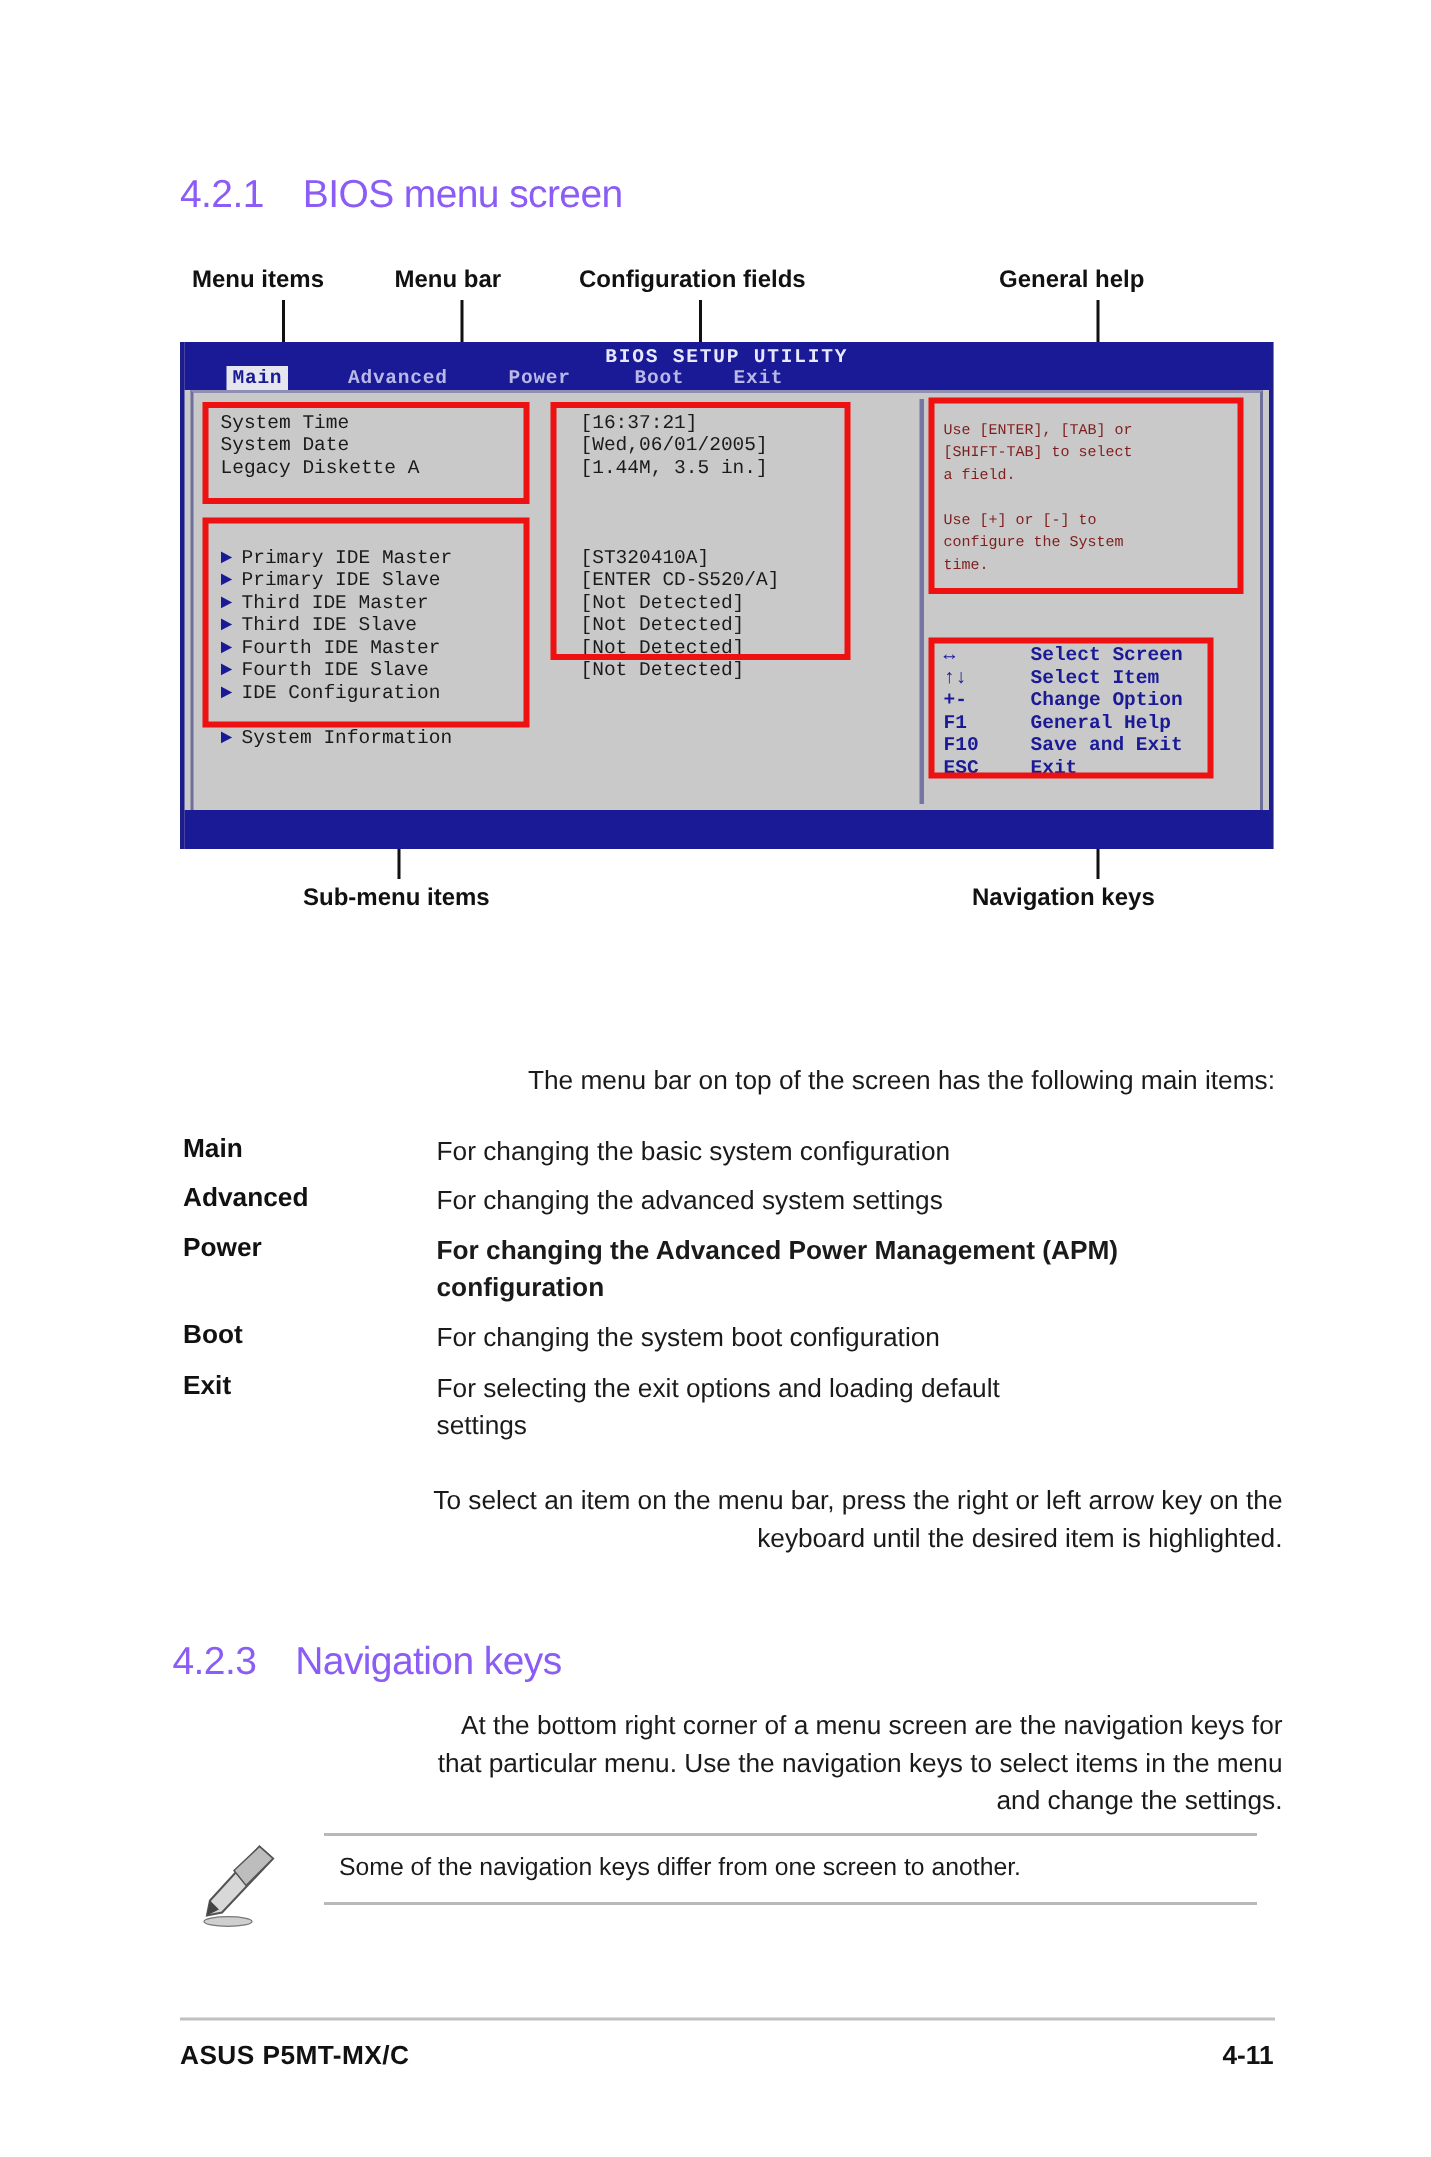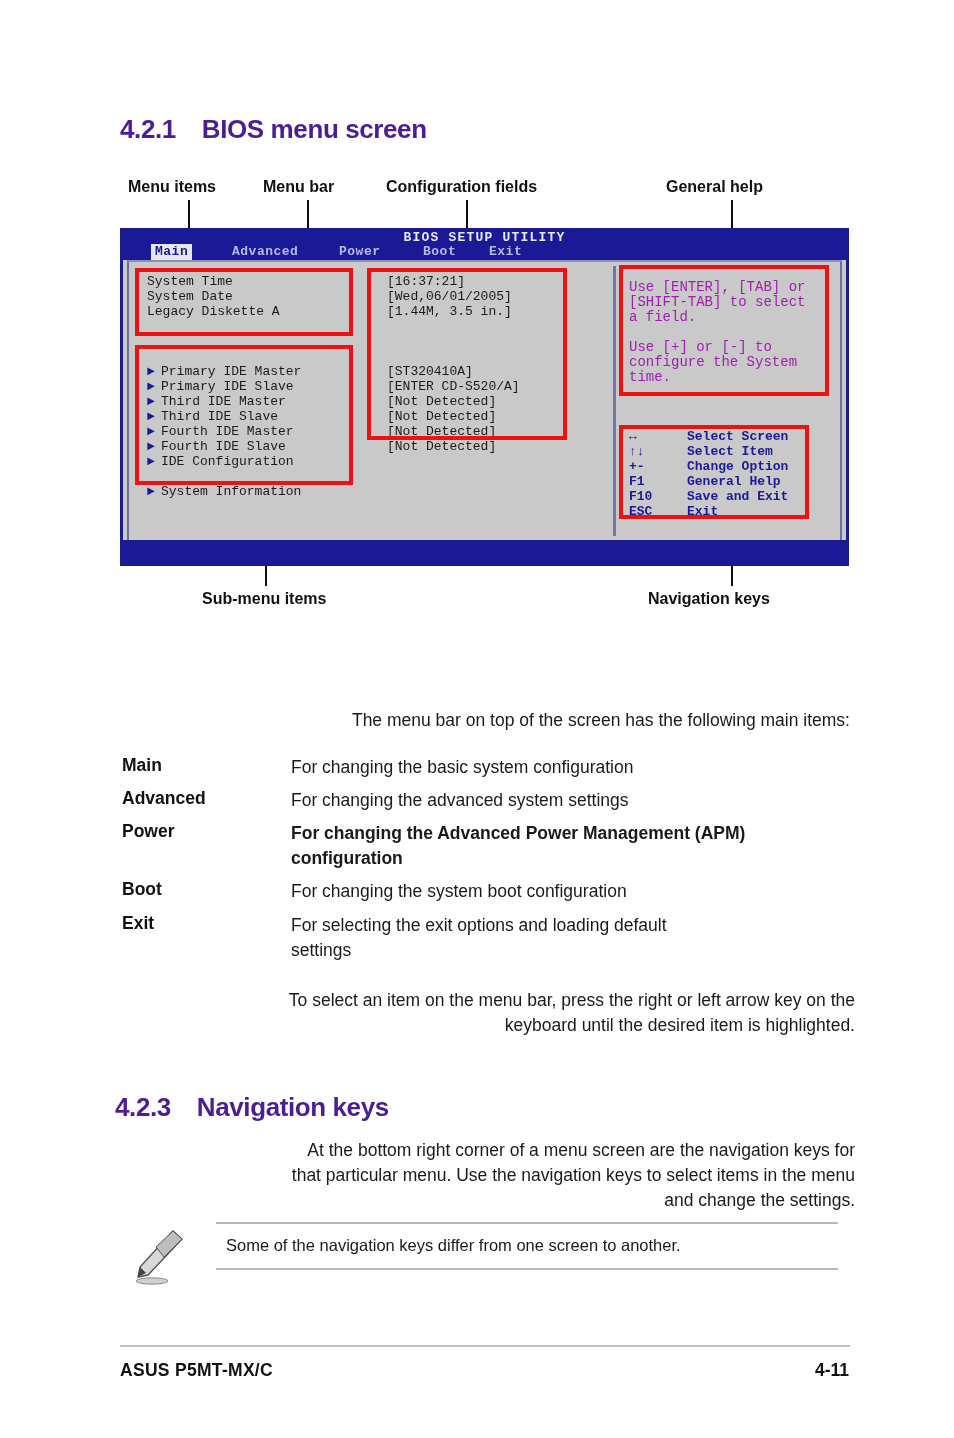--- a/index.html
+++ b/index.html
@@ -12,23 +12,23 @@
     position: relative;
     overflow: hidden;
   }
 
   
   .page { position:absolute; inset:0; }
 
   .h-section {
     position:absolute;
     font-size: 26px;
-    font-weight: 700;
+    font-weight: 400;
     letter-spacing: -0.4px;
-    color:#4c1d95;
+    color:#8b5cf6;
     white-space: pre;
     text-align: center;
   }
   .h-num { display:inline-block; }
 
   .body-text {
     position:absolute;
     font-size: 17.5px;
     line-height: 25px;
     color:#1a1a1a;
@@ -129,21 +129,21 @@
   }
   .bios-line.blank { color:transparent; }
   .arrow-glyph {
     color:#1a1a96;
     font-size:13px;
     display:inline-block;
     width:14px;
   }
 
   .help-line {
-    font-size:14px; line-height:15px; color:#a21caf; white-space:pre;
+    font-size:10px; line-height:15px; color:#7f1d1d; white-space:pre;
   }
 
   .nav-row { display:flex; font-size:13px; line-height:15px; color:#1a1a96; font-weight:700; }
   .nav-key { width:58px; white-space:pre; }
   .nav-desc { white-space:pre; }
 
   
   .redbox {
     position:absolute;
     border:4px solid #ee1111;

